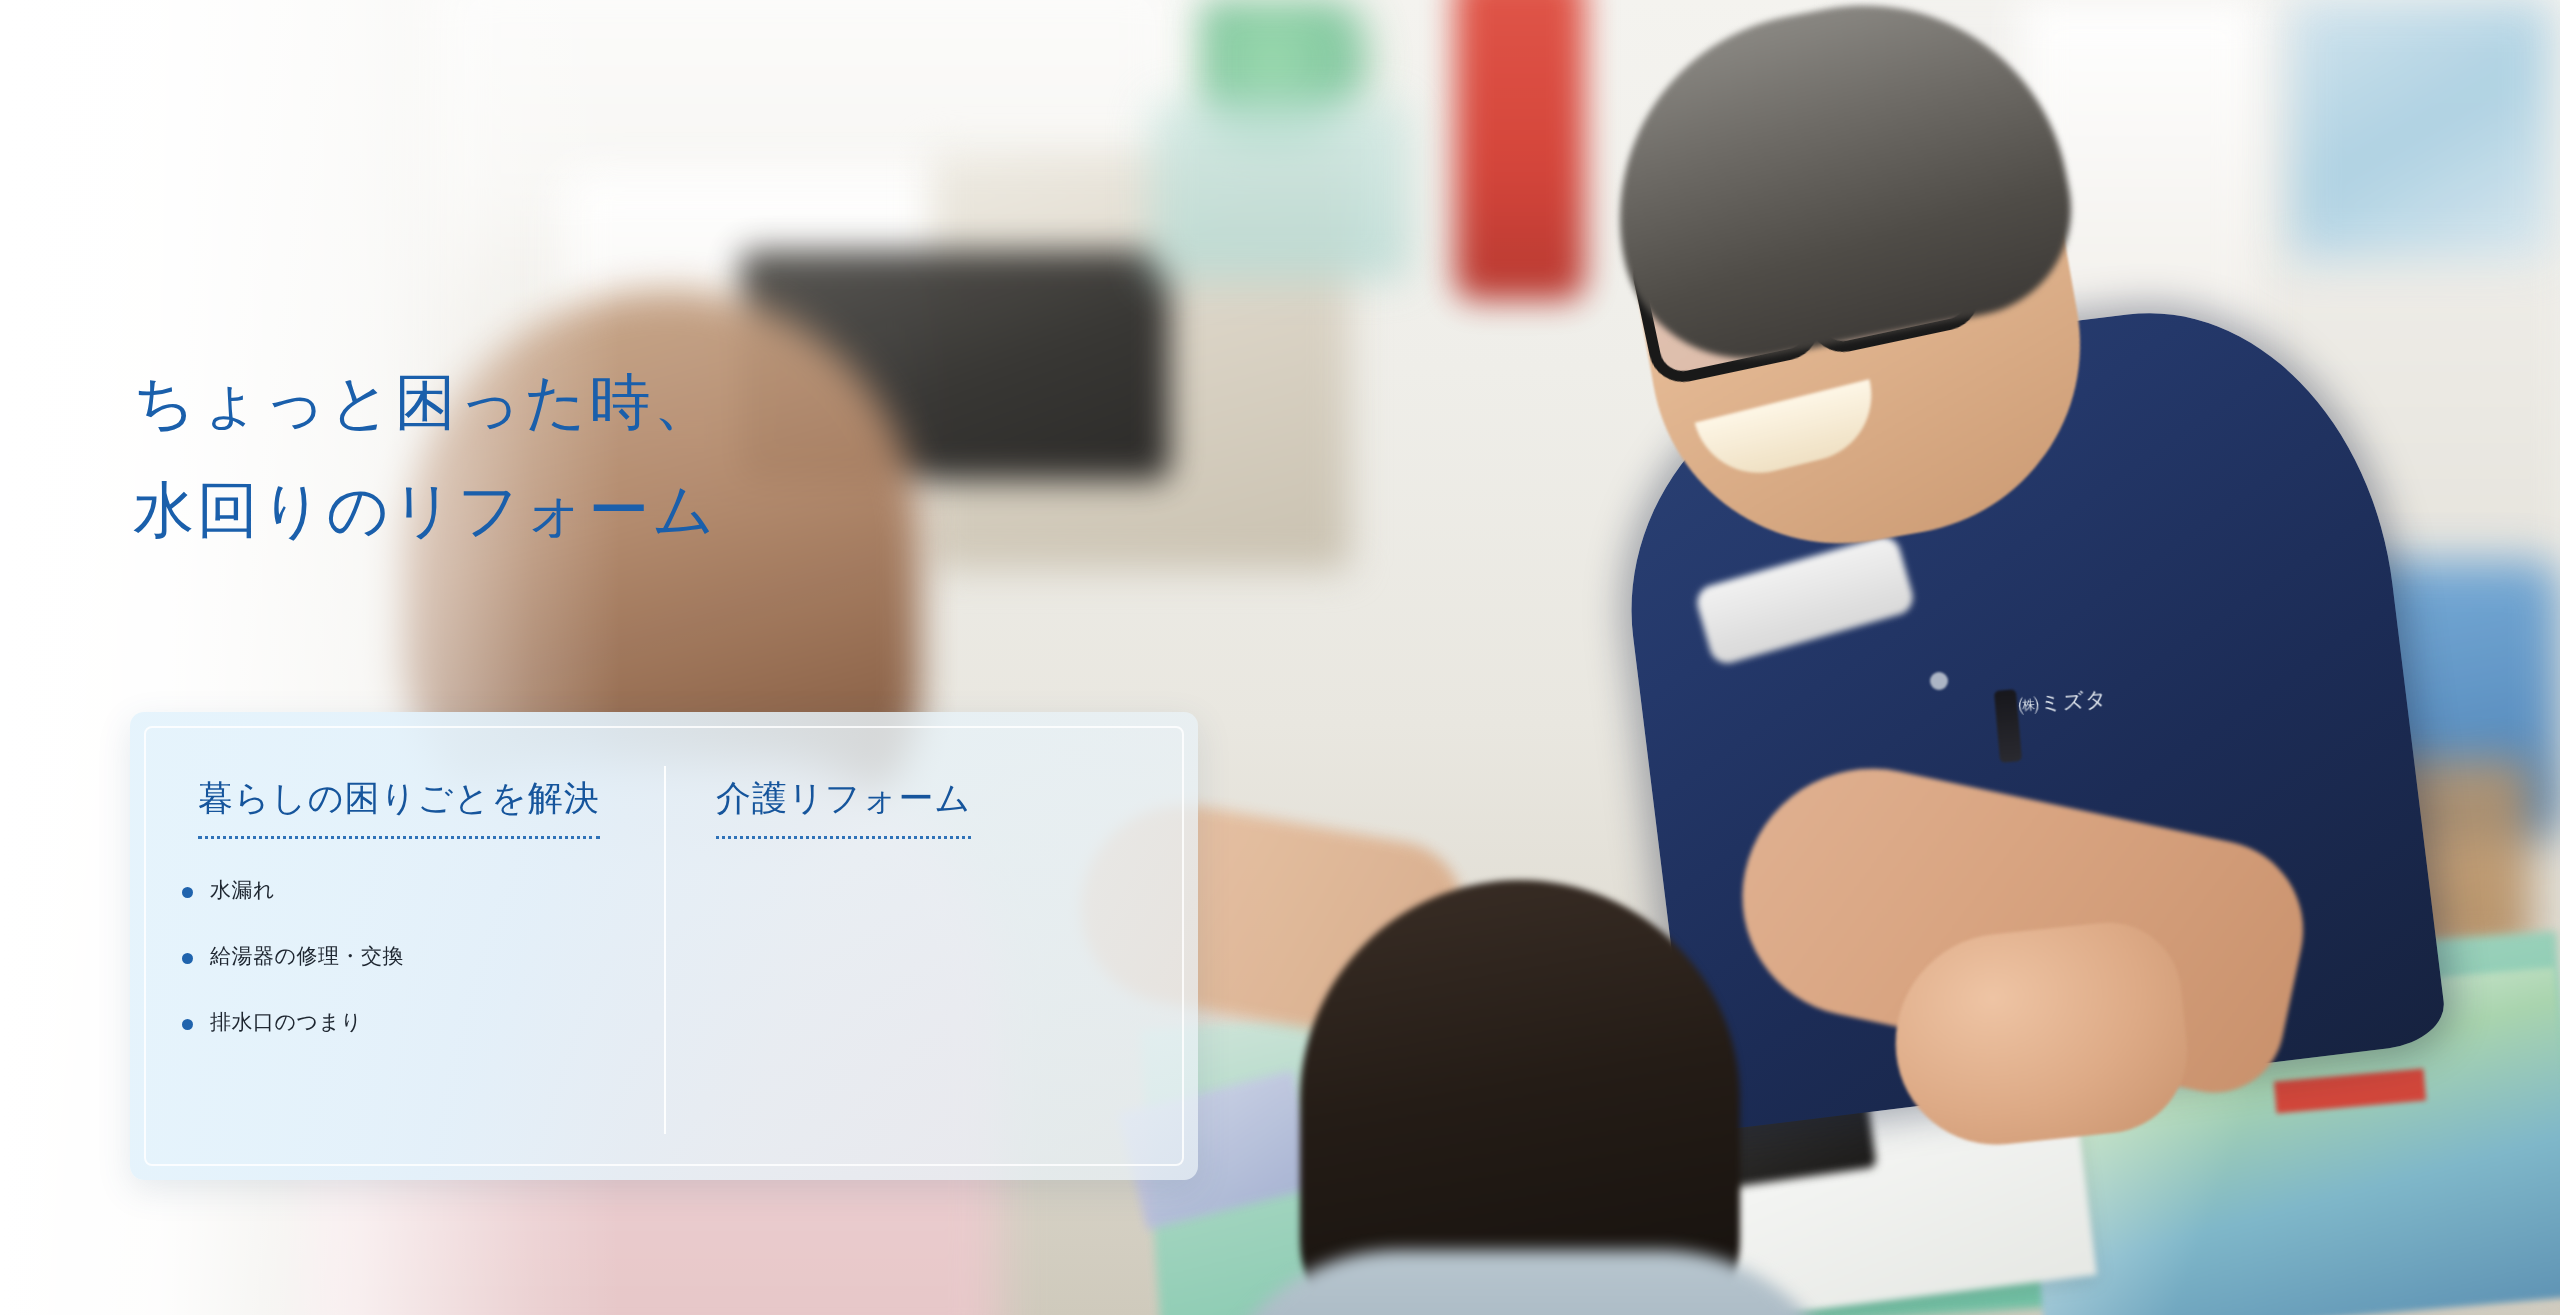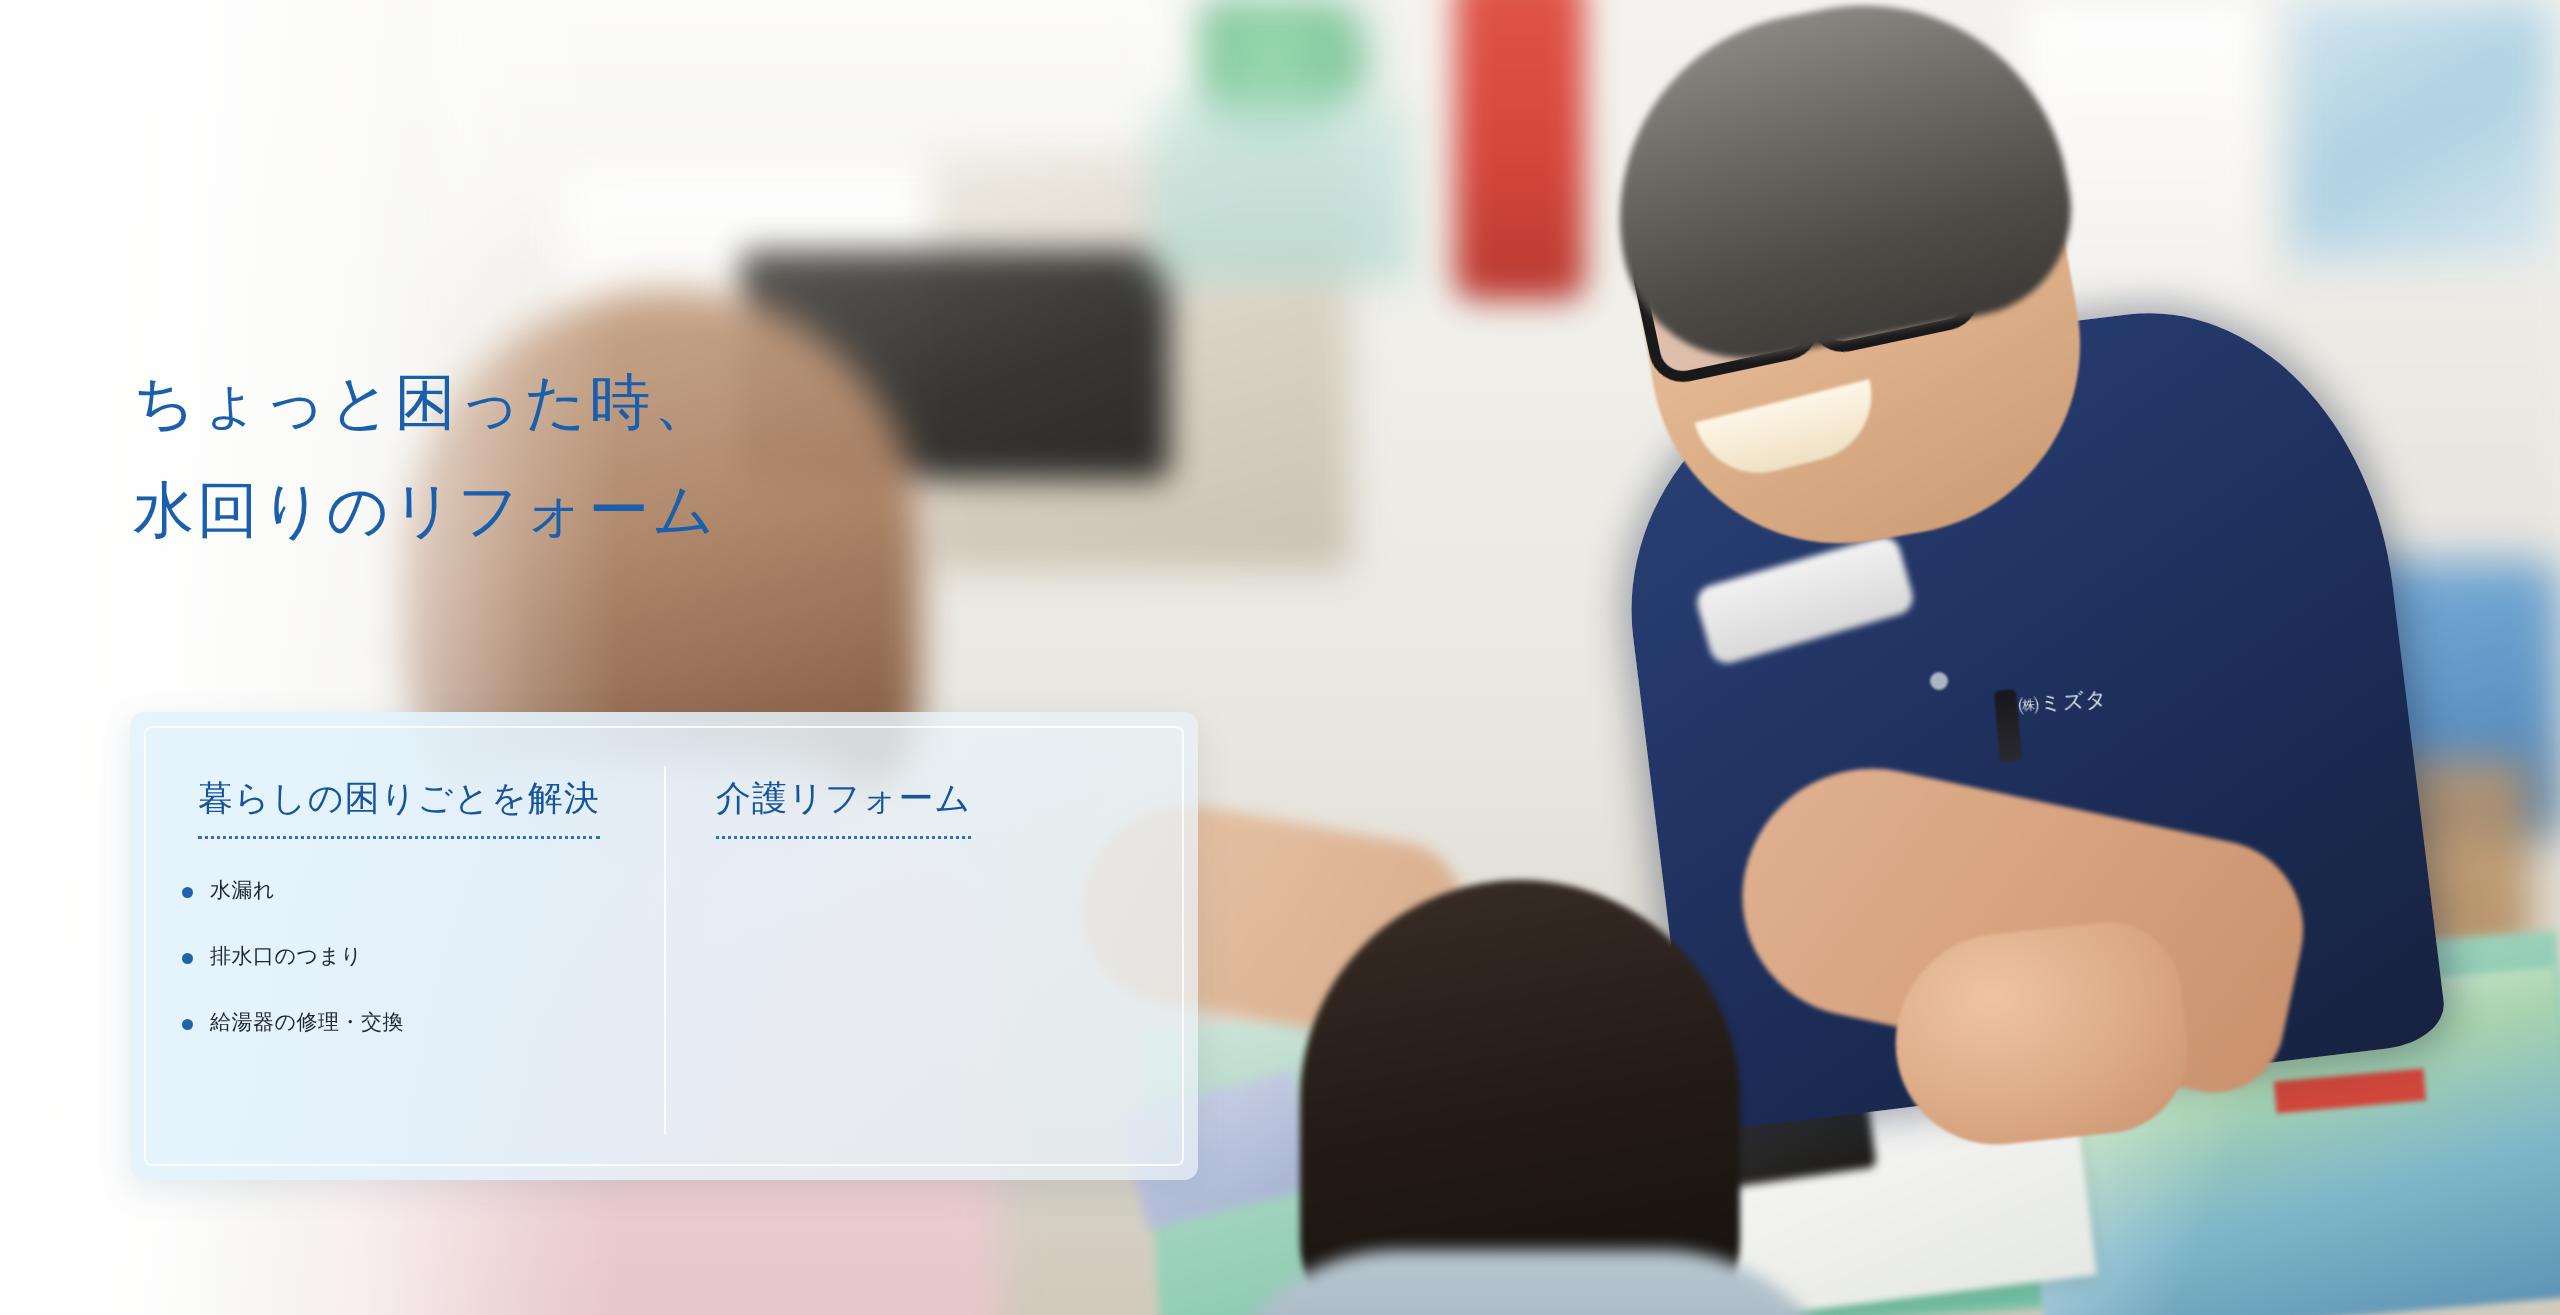--- a/index.html
+++ b/index.html
@@ -575,22 +575,22 @@
   <div class="info-card">
     <div class="info-card-inner">
 
       <div class="card-col">
         <div class="col-heading-wrap">
           <div class="col-heading">暮らしの困りごとを解決</div>
           <div class="heading-rule"></div>
         </div>
         <ul class="col-list">
           <li><span class="dot"></span><span>水漏れ</span></li>
+          <li><span class="dot"></span><span>給湯器の修理・交換</span></li>
           <li><span class="dot"></span><span>排水口のつまり</span></li>
-          <li><span class="dot"></span><span>給湯器の修理・交換</span></li>
         </ul>
       </div>
 
       <div class="card-divider"></div>
 
       <div class="card-col">
         <div class="col-heading-wrap">
           <div class="col-heading">介護リフォーム</div>
           <div class="heading-rule"></div>
         </div>

